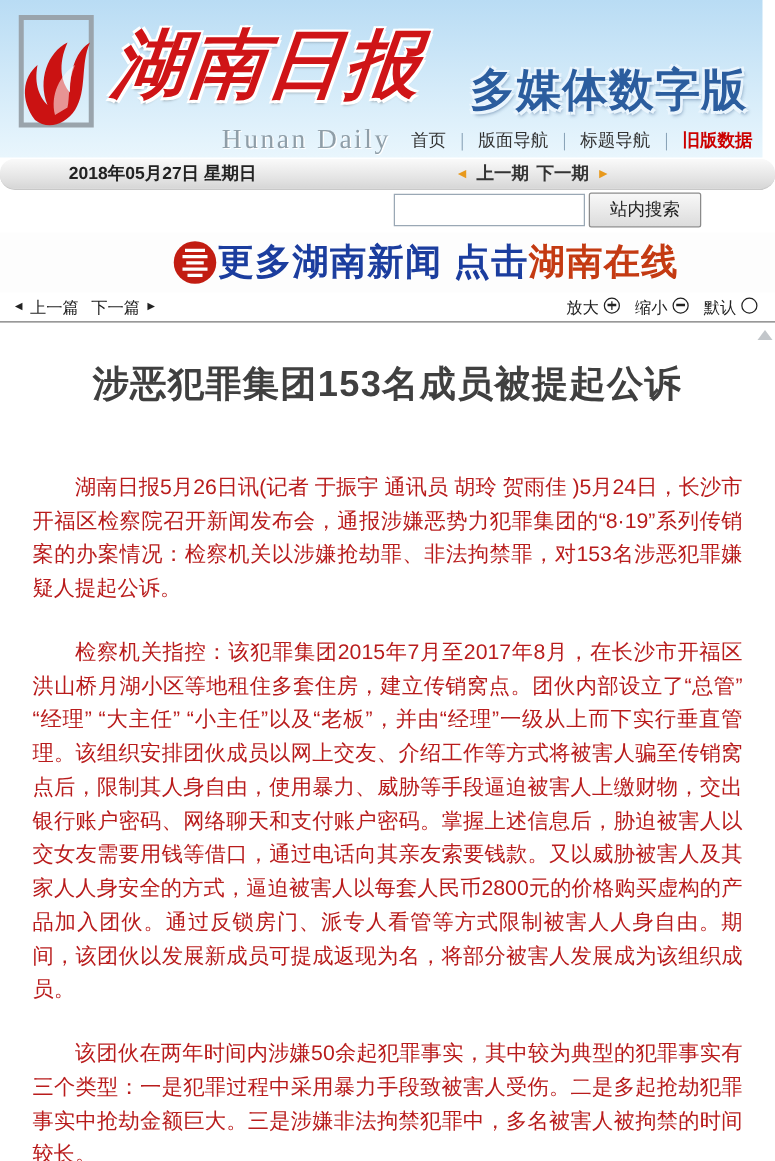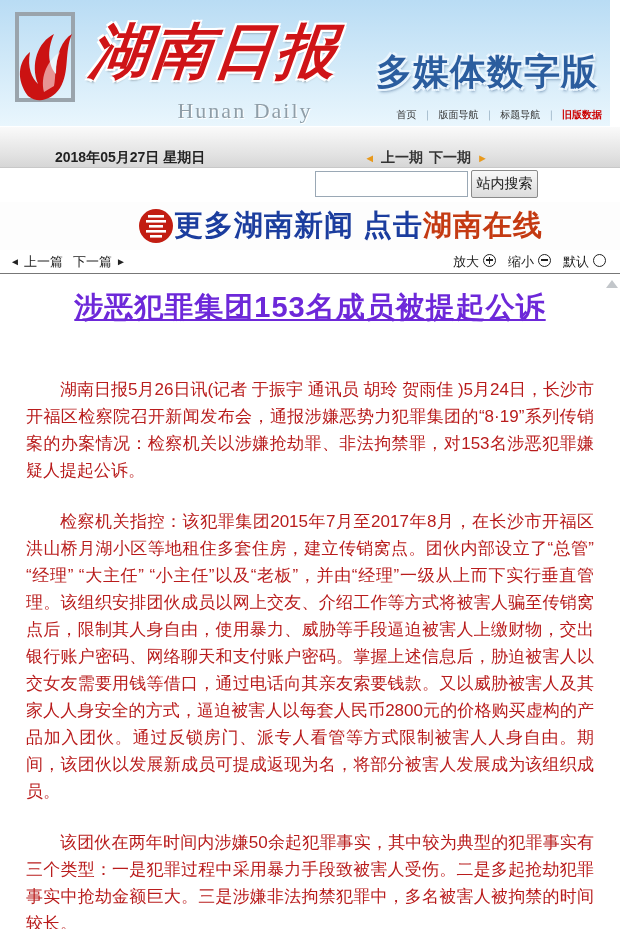--- a/index.html
+++ b/index.html
@@ -27,46 +27,47 @@
     font-family:"Liberation Serif","DejaVu Serif",serif;
     font-size:22px; font-weight:normal; color:#8f9ea8; letter-spacing:2px;
     text-shadow:1px 1px 0 #fff;
   }
   .edition {
     position:absolute; right:12px; top:48px;
     font-size:36px; font-weight:bold; color:#2b5d9e; letter-spacing:1px; white-space:nowrap;
     text-shadow:-2px -2px 0 #eaf5fd, 2px -2px 0 #eaf5fd, -2px 2px 0 #eaf5fd, 2px 2px 0 #eaf5fd, 2px 3px 3px rgba(20,60,110,.45);
   }
   .top-nav {
-    position:absolute; right:8px; bottom:4px; font-size:10px; color:#444; white-space:nowrap;
+    position:absolute; right:8px; bottom:4px; font-size:14px; color:#444; white-space:nowrap;
   }
   .top-nav a { text-decoration:none; color:#333; cursor:pointer; }
   .top-nav .sep { color:#8aa4b8; margin:0 6px; }
   .top-nav a.hot { color:#cc0000; font-weight:bold; }
 
   
   .date-bar {
-    height:42px; display:flex; align-items:flex-end;
+    height:26px; display:flex; align-items:center;
     background:linear-gradient(to bottom,#fafafa,#e2e2e2 70%,#d6d6d6);
     border-top:1px solid #fff; border-bottom:1px solid #c8c8c8;
     font-size:14px;
+    border-radius:12px;
   }
   .date-text { margin-left:55px; font-weight:bold; color:#222; }
   .issue-nav { margin-left:auto; margin-right:132px; font-weight:bold; color:#333; display:flex; align-items:center; gap:6px; }
   .issue-nav .arr { color:#e8991c; font-size:11px; }
   .issue-nav a { color:#333; text-decoration:none; cursor:pointer; }
 
   
   .search-row { height:34px; position:relative; background:#fff; }
   .search-input {
     position:absolute; left:315px; top:3px; width:153px; height:26px;
     border:1px solid #9aa8b5; background:#fff; font-size:14px; padding:0 4px;
   }
   .search-btn {
-    position:absolute; left:471px; top:2px; width:67px; height:28px;
+    position:absolute; left:471px; top:2px; width:90px; height:28px;
     background:linear-gradient(to bottom,#f8f8f8,#dcdcdc); border:1px solid #8a8a8a;
     font-size:14px; color:#222; cursor:pointer; border-radius:2px;
     font-family:"Liberation Sans","DejaVu Sans",sans-serif;
   }
 
   
   .banner { height:48px; position:relative; background:#fdfdfd; overflow:hidden; }
   .banner-inner { position:absolute; left:138px; top:4px; display:flex; align-items:center; }
   .hol-icon { width:36px; height:36px; flex:0 0 auto; }
   .banner-text { font-size:29px; font-weight:bold; white-space:nowrap; letter-spacing:1px; }
@@ -101,22 +102,22 @@
 
   
   .article { position:relative; padding:14px 26px 0 26px; }
   .scroll-up {
     position:absolute; right:2px; top:6px; width:0; height:0;
     border-left:6px solid transparent; border-right:6px solid transparent; border-bottom:8px solid #c2c6ca;
     cursor:pointer;
   }
   .kicker { text-align:center; color:#999; font-size:14px; margin-top:2px; letter-spacing:1px; }
   .headline {
-    text-align:center; color:#6d28d9; font-size:29px; font-weight:bold;
-    letter-spacing:1px;text-decoration:underline;
+    text-align:center; color:#404040; font-size:29px; font-weight:bold;
+    margin-top:16px; letter-spacing:1px;
   }
   .body-text { margin-top:48px; }
   .body-text p {
     font-size:17px; line-height:27px; color:#b91c1c; text-indent:2em;
     margin-bottom:24px; text-align:justify;
   }
 </style>
 </head>
 <body>
 

